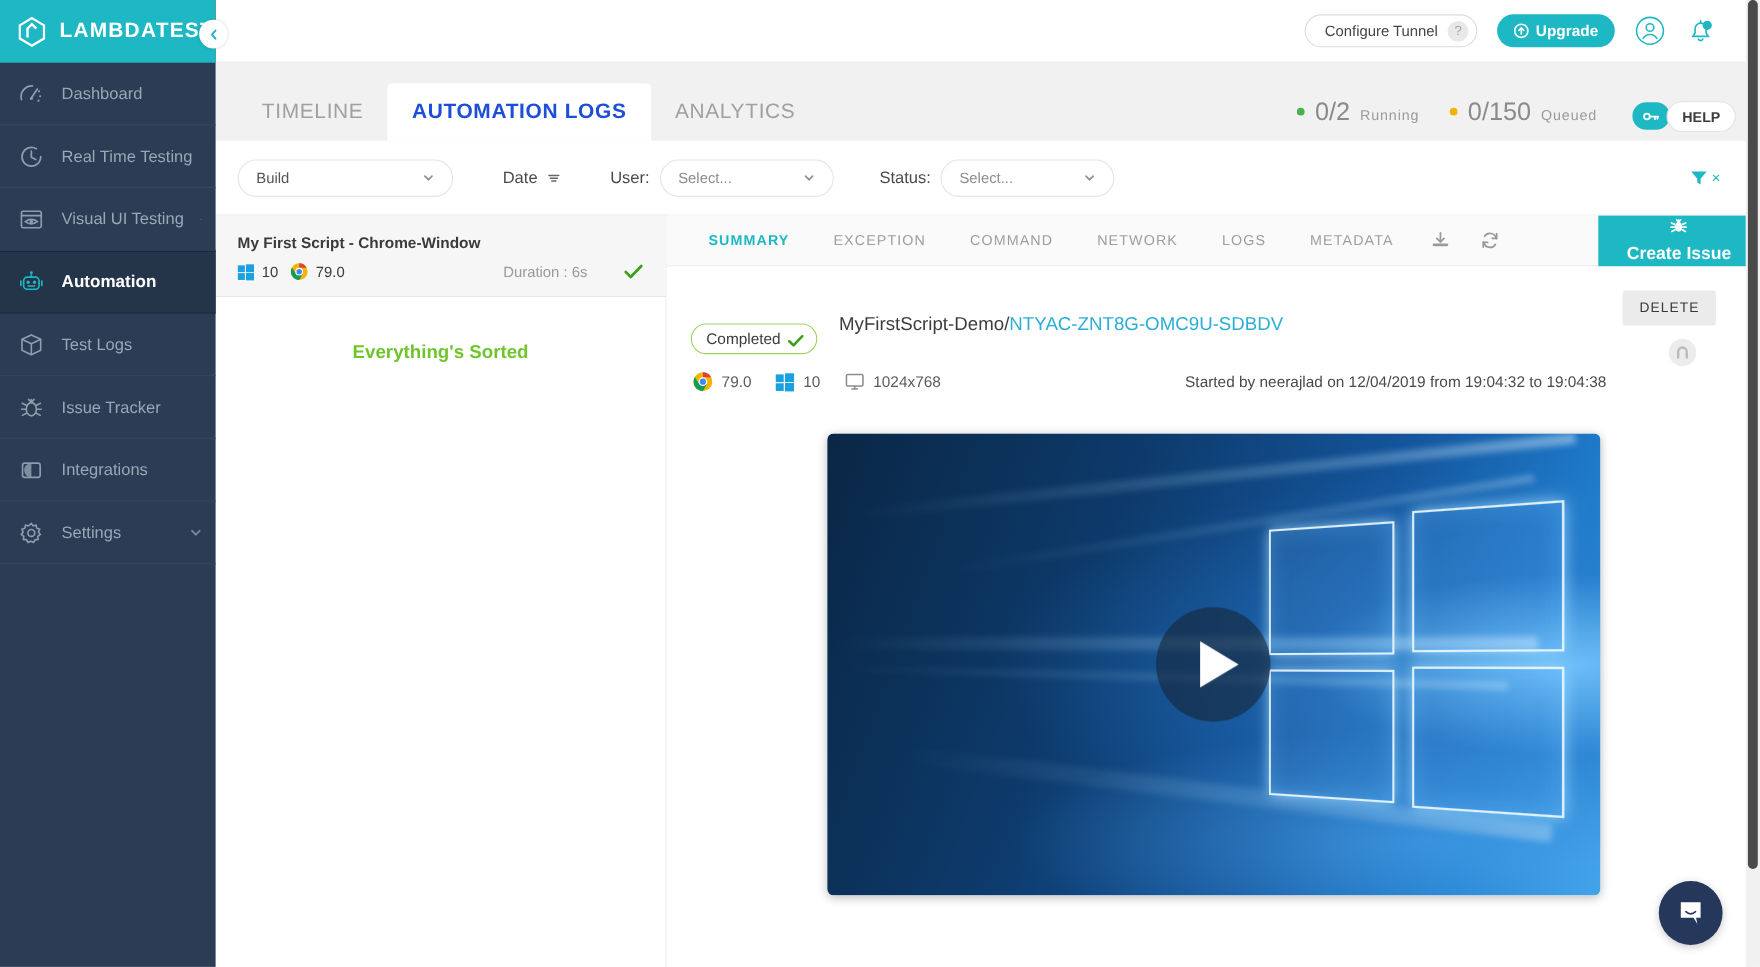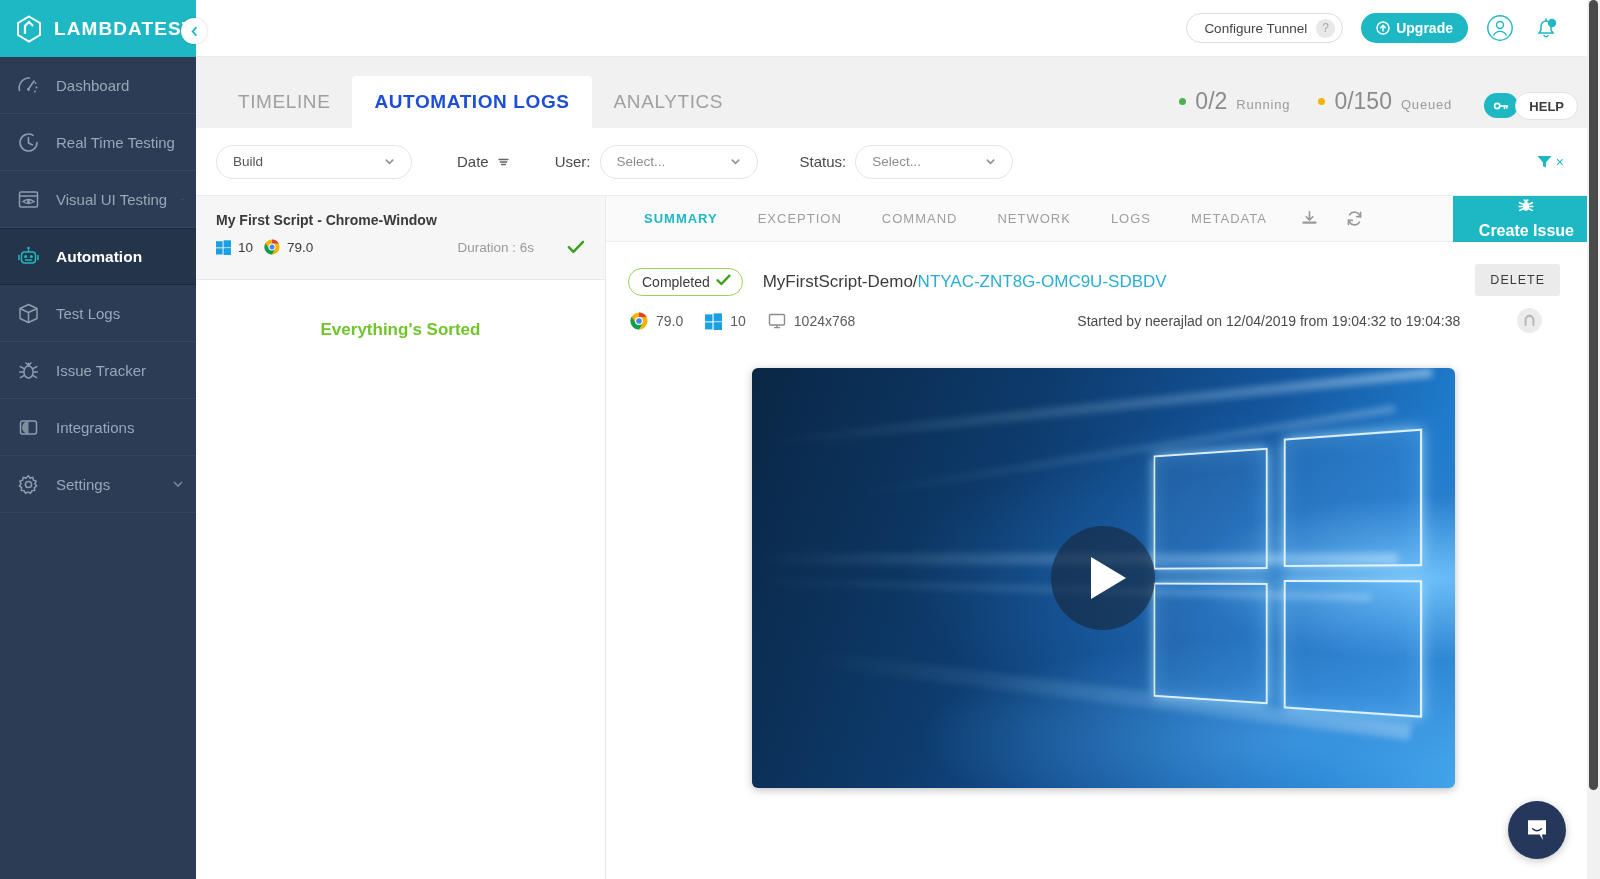--- a/index.html
+++ b/index.html
@@ -156,21 +156,21 @@
   }
   #filter-clear .x { color: #1eb8c4; font-size: 14px; }
 
   
   #content { display: flex; height: 683px; }
 
   
   #testlist { width: 410px; flex: 0 0 410px; background: #ffffff;
     border-right: 1px solid #eaeaea; }
   #test-item {
-    background: #f6f6f6; padding: 16px 20px 24px 20px;
+    background: #f6f6f6; padding: 16px 20px 14px 20px;
     border-bottom: 1px solid #e8e8e8; cursor: pointer;
   }
   #test-item .t-name { font-size: 14px; font-weight: bold; color: #3a3a3a; }
   #test-item .t-meta {
     display: flex; align-items: center; margin-top: 11px; gap: 7px;
     font-size: 13.5px; color: #3a3a3a;
   }
   #test-item .t-dur { margin-left: auto; color: #999; font-size: 13.5px; }
   #test-item .t-check { margin-left: 26px; color: #3aa017; font-size: 17px; font-weight: bold; }
   #sorted-msg {
@@ -196,21 +196,21 @@
     display: flex; align-items: center; gap: 8px; padding: 0 26px;
     font-size: 16px; font-weight: bold; cursor: pointer; border: none; flex-direction: column;
   }
 
   
   #session-head { padding: 26px 0 0 0; position: relative; }
   #session-row1 { display: flex; align-items: center; padding-left: 22px; }
   #status-badge {
     border: 1px solid #9bd35a; border-radius: 16px;
     padding: 5px 11px 5px 13px; font-size: 14px; color: #3b3b3b;
-    display: flex; align-items: flex-start; gap: 6px; background: #fff;
+    display: flex; align-items: flex-end; gap: 6px; background: #fff; margin-top: 26px;
   }
   #status-badge .chk { color: #3aa017; font-size: 15px; font-weight: bold; }
   #session-name { margin-left: 20px; font-size: 17px; color: #3c3c3c; }
   #session-name .sid { color: #2aaed6; }
   #delete-btn {
     position: absolute; right: 40px; top: 22px;
     background: #ebebeb; border: none; border-radius: 3px;
     padding: 9px 15px; font-size: 12.5px; letter-spacing: 1px;
     color: #3a3a3a; cursor: pointer; font-family: inherit; margin-left: 36px;
   }

